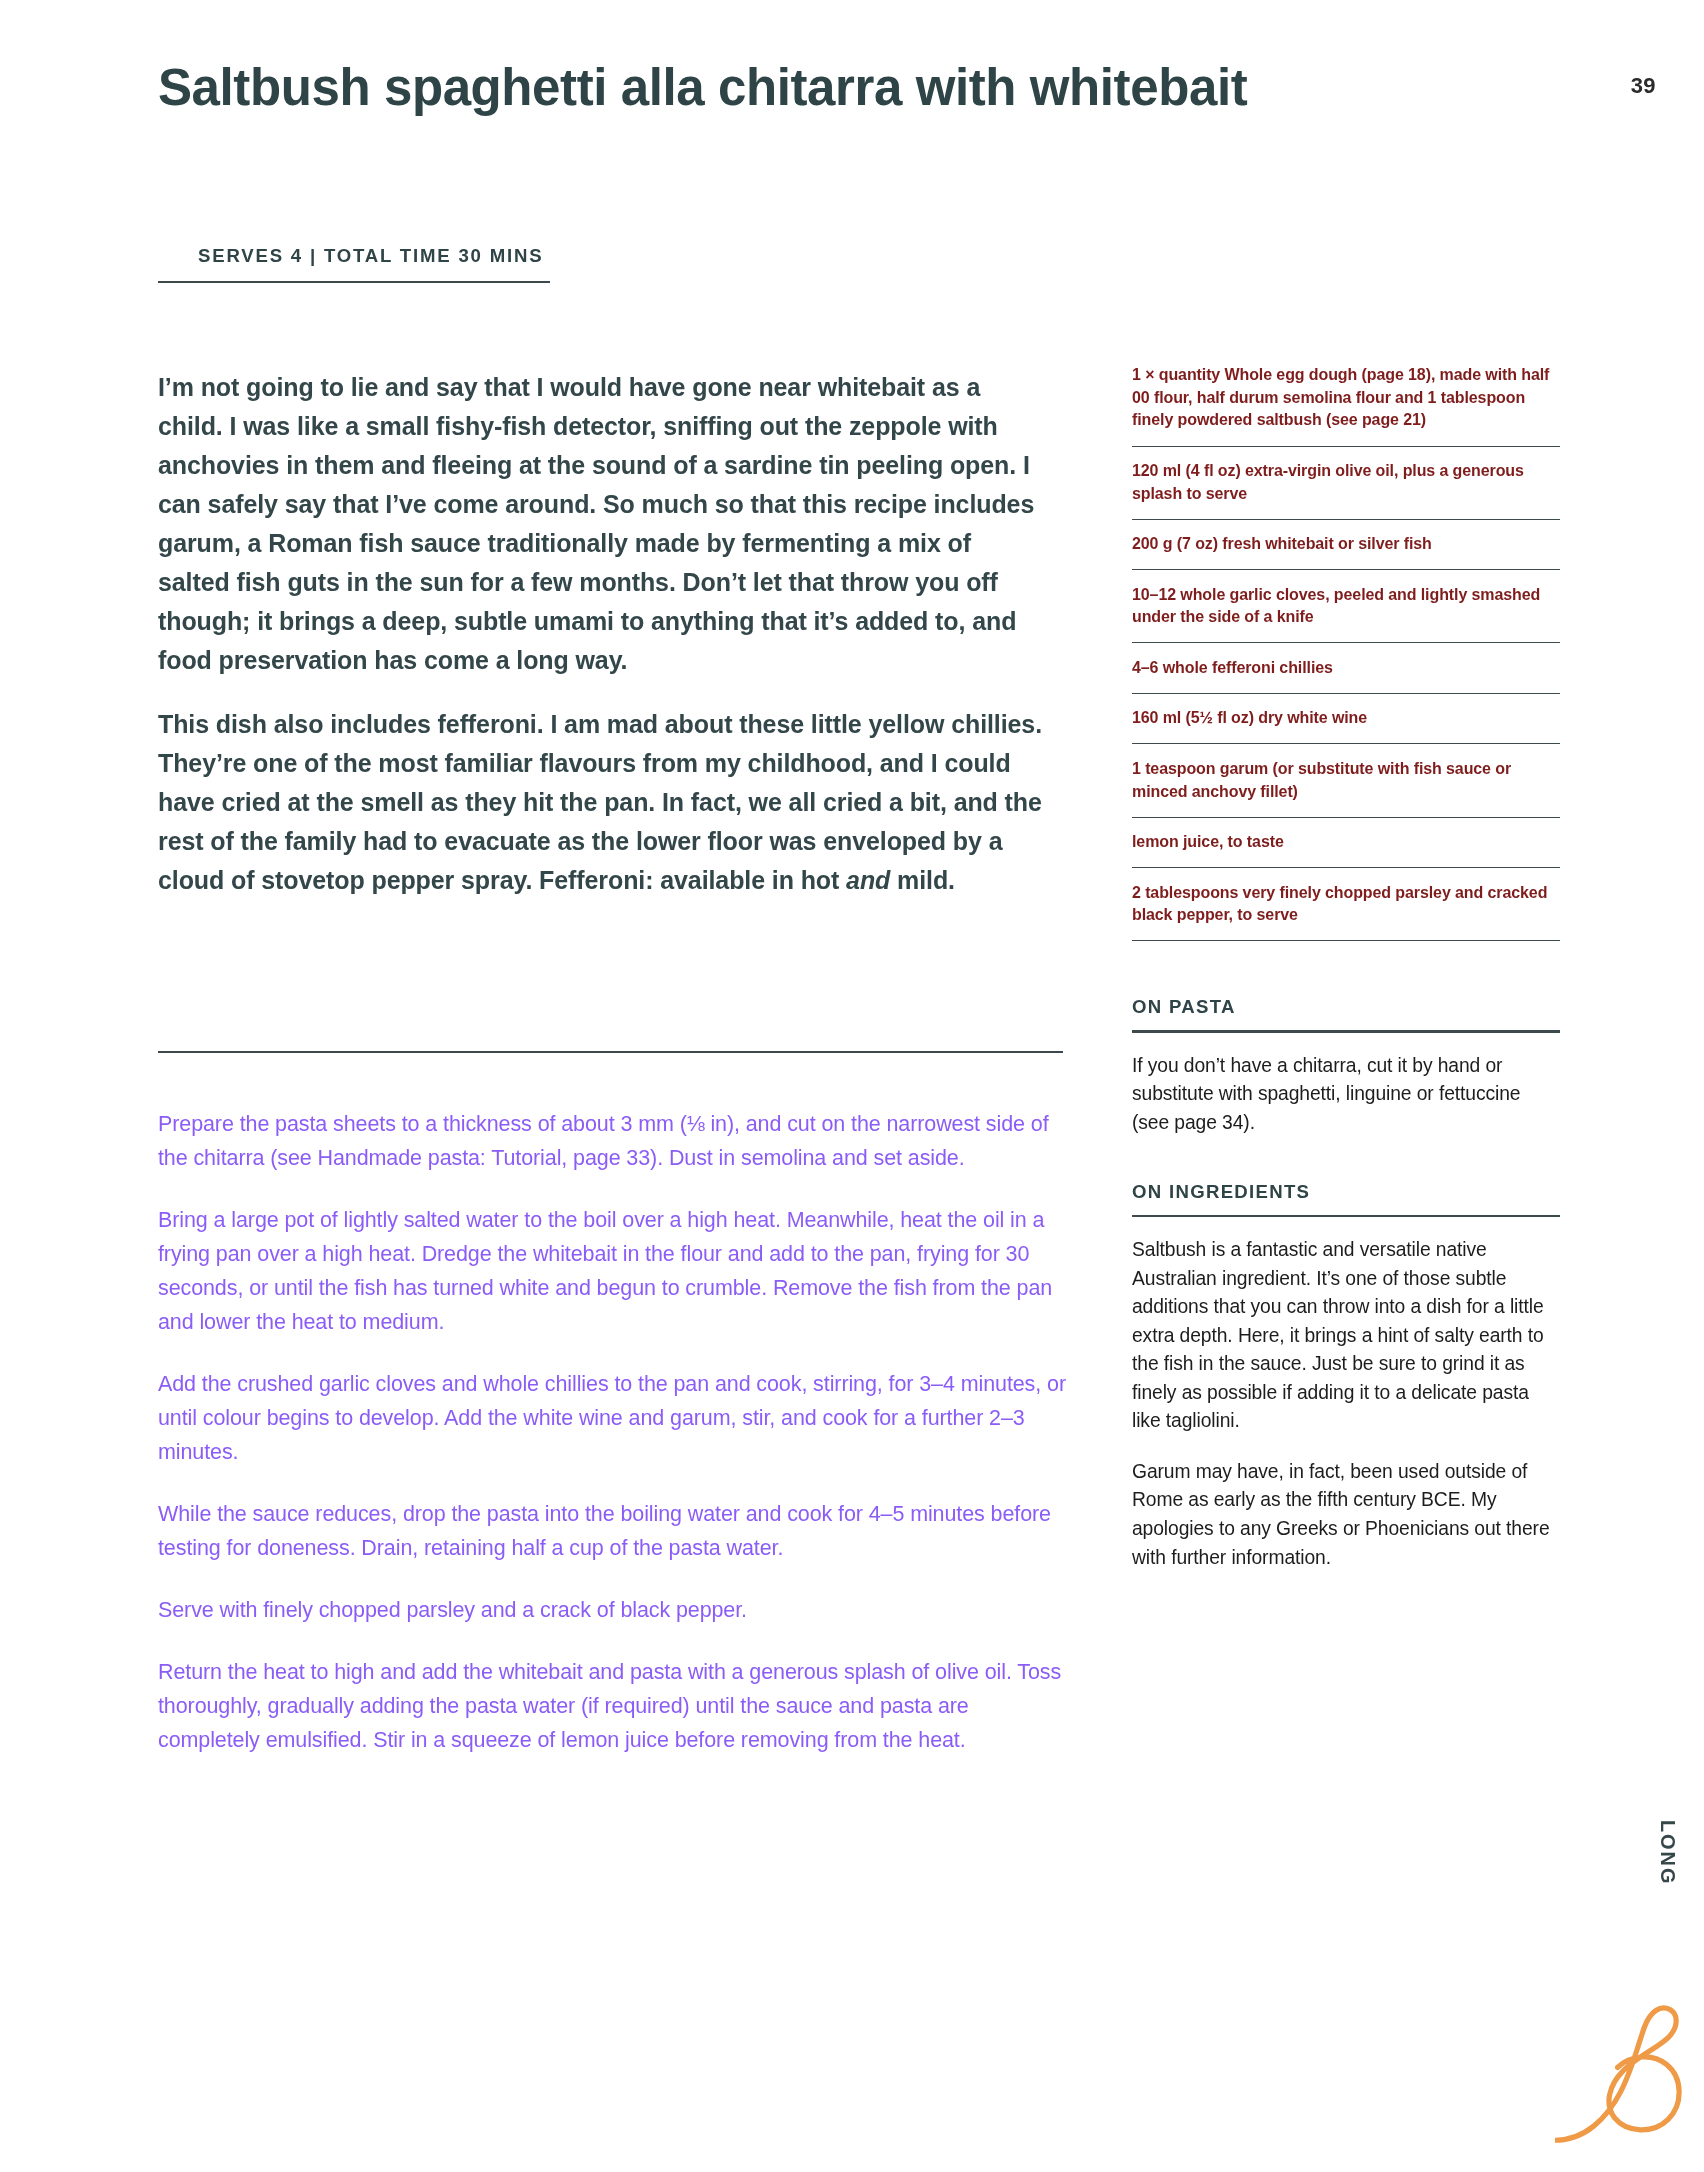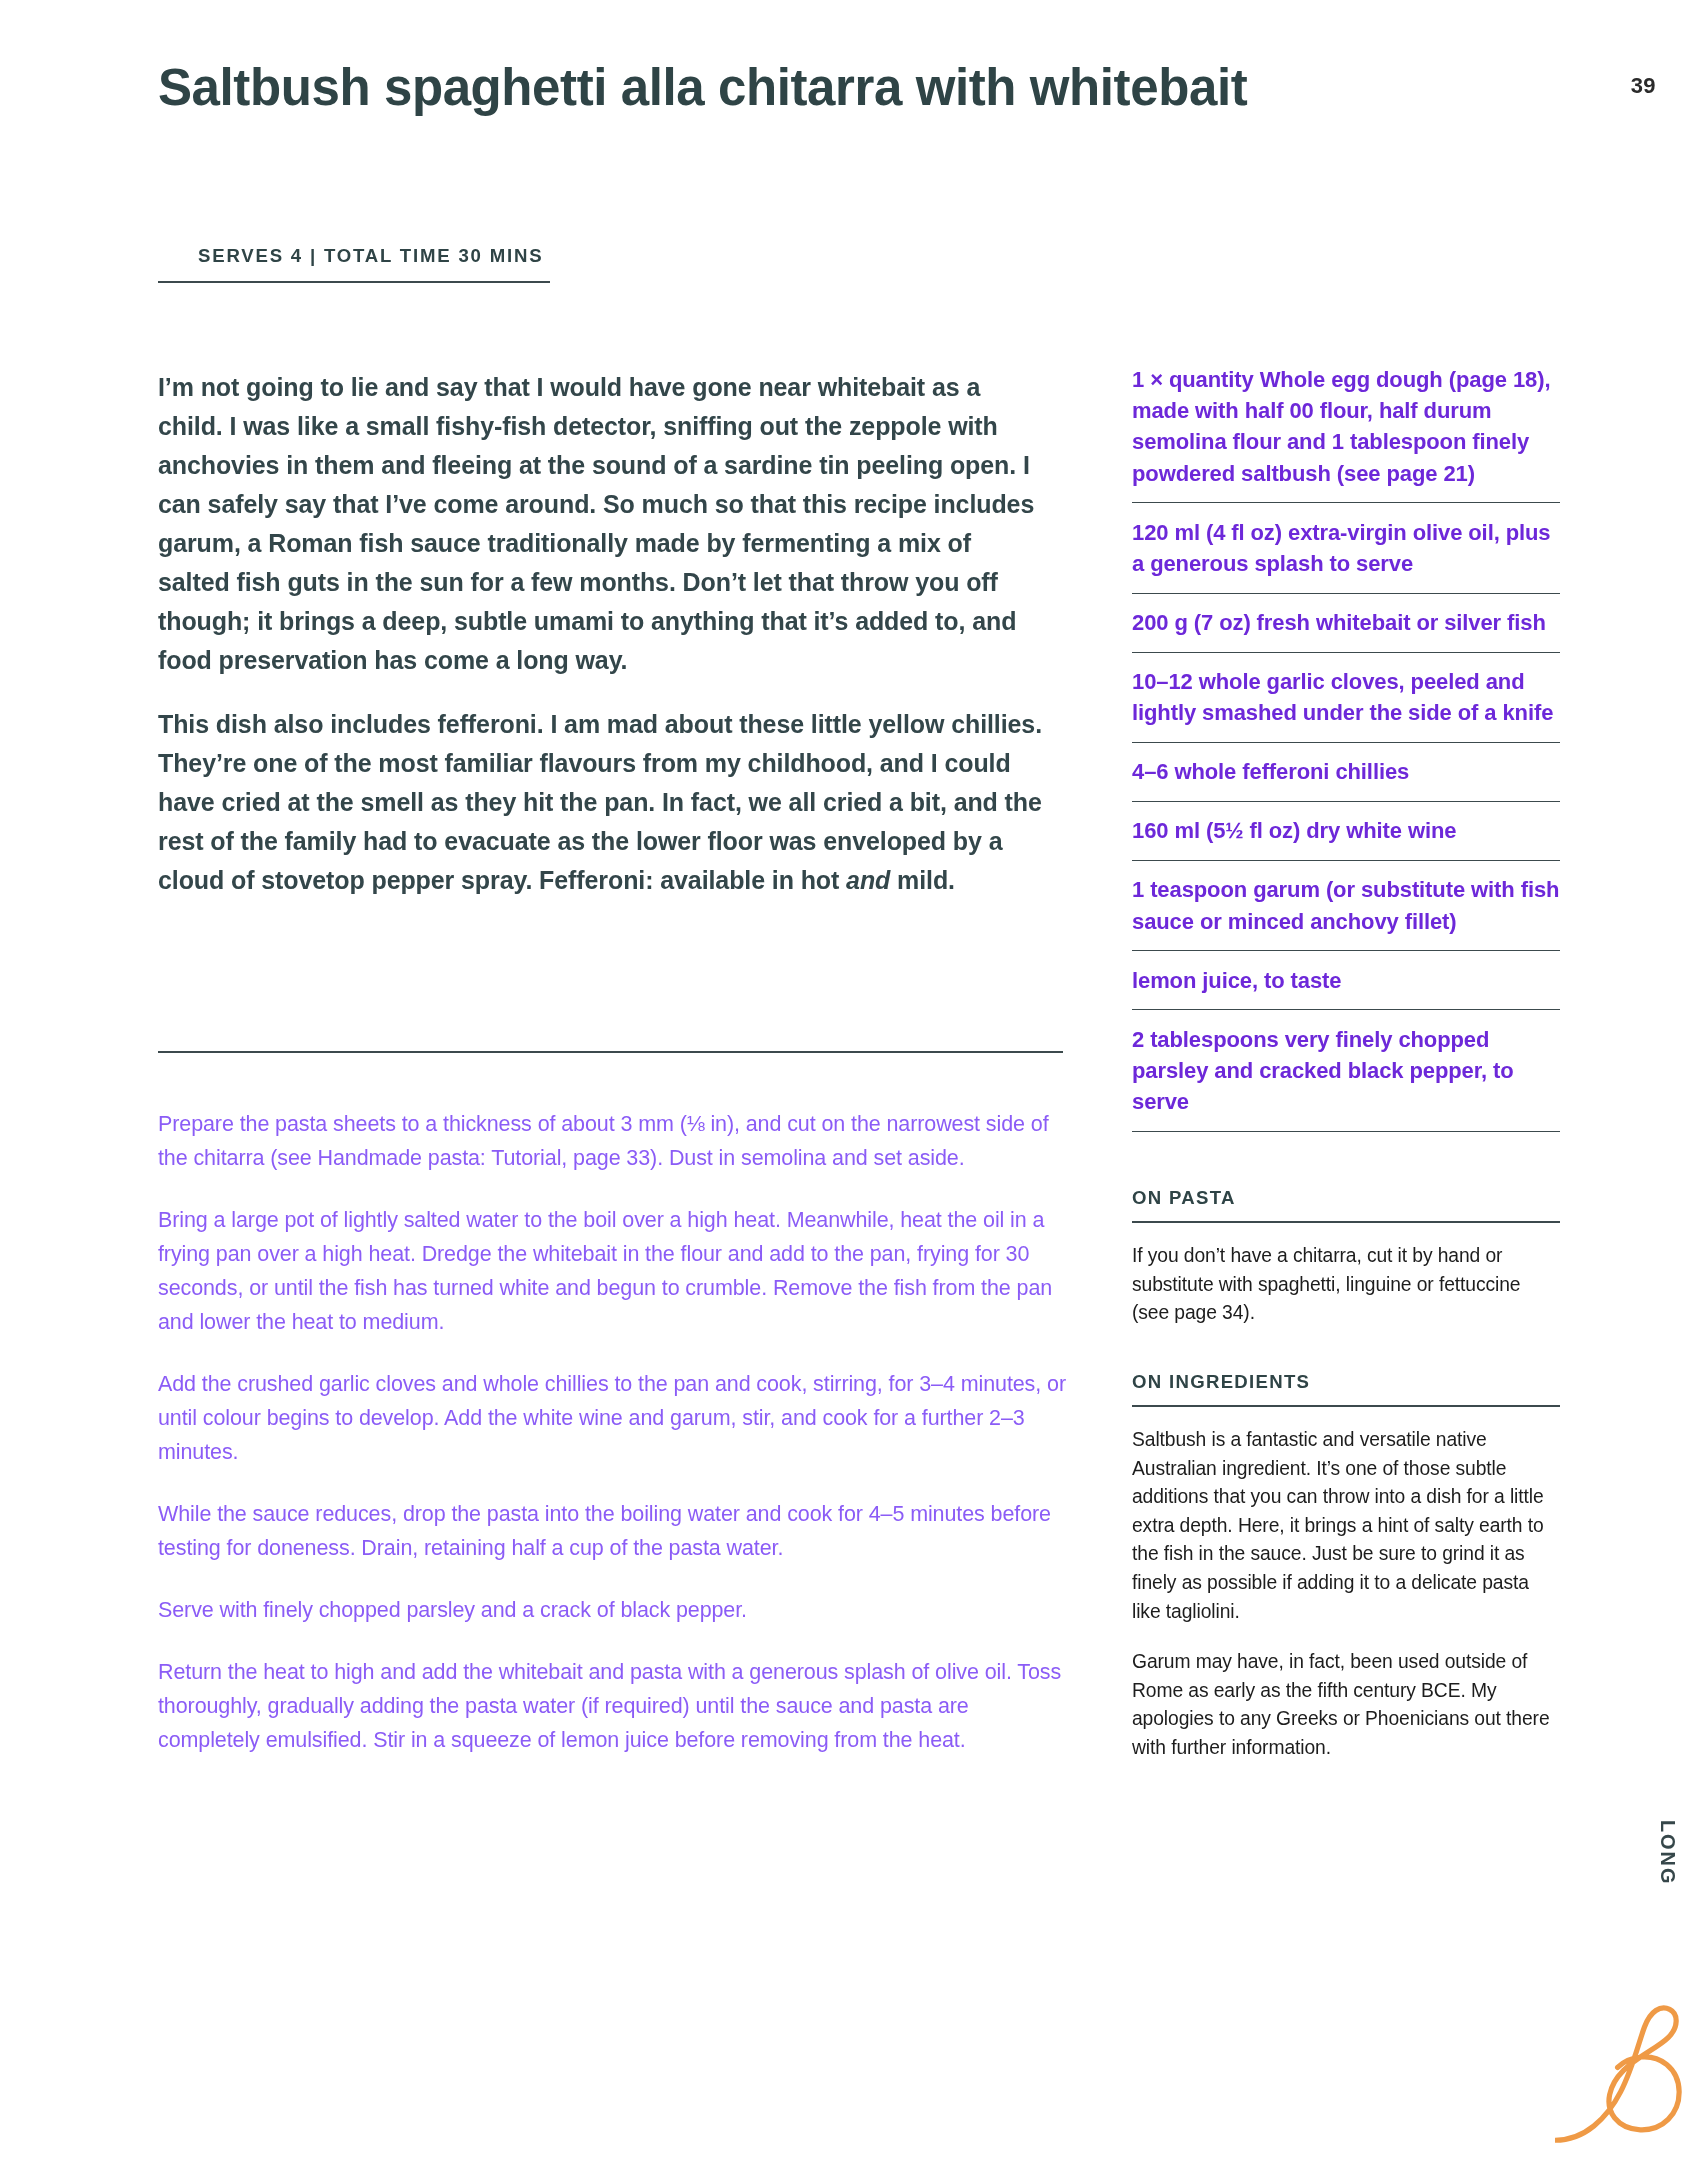--- a/index.html
+++ b/index.html
@@ -108,24 +108,24 @@
   .right-col {
     position: absolute;
     left: 1132px;
     top: 364px;
     width: 428px;
   }
 
   
   .ingredients { margin: 0; padding: 0; list-style: none; }
   .ingredient {
-    font-size: 22px;
+    font-size: 16px;
     line-height: 1.42;
     font-weight: 700;
-    color: #6d28d9;
+    color: #7f1d1d;
     padding: 0 0 13.4px 0;
     border-bottom: 1.9px solid #3c4a4d;
     margin-bottom: 13.4px;
     letter-spacing: -0.1px;
   }
   .ingredient:last-child { margin-bottom: 0; }
 
   
   .note-block { margin-top: 55px; }
   .note-heading {

